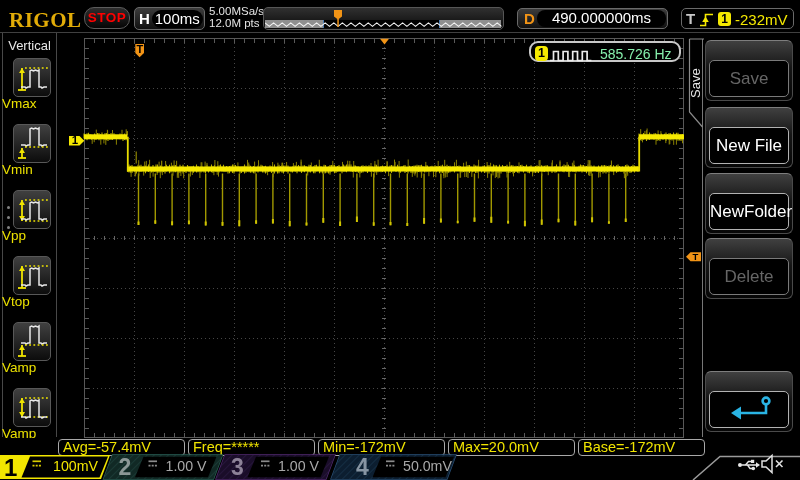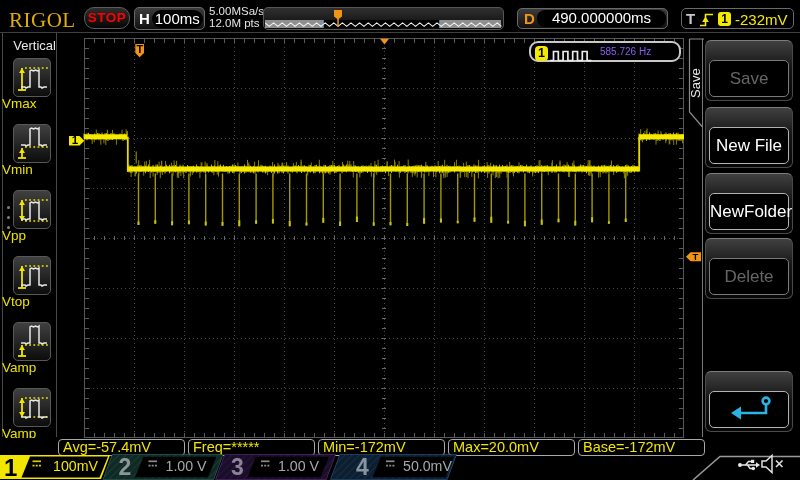--- a/index.html
+++ b/index.html
@@ -1,49 +1,49 @@
 <!DOCTYPE html>
 <html><head><meta charset="utf-8"><style>
 *{margin:0;padding:0;box-sizing:border-box}
 html,body{width:800px;height:480px;background:#000;overflow:hidden}
 body{font-family:"Liberation Sans",sans-serif;position:relative}
-#logo{position:absolute;left:9px;top:8px;font-family:"Liberation Serif",serif;font-weight:normal;font-size:21px;color:#e2ac08;letter-spacing:.5px}
+#logo{position:absolute;left:9px;top:8px;font-family:"Liberation Serif",serif;font-weight:bold;font-size:21px;color:#e2ac08;letter-spacing:.5px}
 #stopb{position:absolute;left:84px;top:7px;width:46px;height:22px;border:1.5px solid #5c5c5c;border-radius:10px;background:linear-gradient(#2e2e2e,#050505);color:#f00;font-weight:bold;font-size:13.5px;text-align:center;line-height:19px;letter-spacing:.5px}
 #hbox{position:absolute;left:134px;top:7px;width:71px;height:23px;border:1.5px solid #6a6a6a;border-radius:5px;background:linear-gradient(#3c3c3c,#101010)}
 #hbox b{position:absolute;left:4px;top:2px;color:#fff;font-size:15px}
 #hbox .iv{position:absolute;left:17px;top:1.5px;right:1.5px;bottom:1.5px;background:#000;border-radius:9px;color:#fff;font-size:15px;text-align:center;line-height:18px}
 #samp{position:absolute;left:209px;top:6px;color:#e4e4e4;font-size:11.5px;line-height:11.5px}
 #pbar{position:absolute;left:263px;top:7px;width:241px;height:23px;border:1.5px solid #565656;border-radius:5px;background:linear-gradient(#303030,#0a0a0a)}
 .pband{position:absolute;left:1px;top:12px;width:236px;height:8px;background:#8f8f8f}
 .pwin{position:absolute;left:59px;top:12px;width:117px;height:8px;background:#000;border-left:1px solid #4a7ab0;border-right:1px solid #4a7ab0}
 #dbox{position:absolute;left:517px;top:8px;width:151px;height:21px;border:1.5px solid #6a6a6a;border-radius:5px;background:linear-gradient(#3c3c3c,#101010)}
 #dbox b{position:absolute;left:6px;top:1px;color:#f29416;font-size:15px}
 #dbox .iv{position:absolute;left:19px;top:1px;right:1px;bottom:1px;background:#000;border-radius:8px;color:#fff;font-size:15px;text-align:center;line-height:16.5px}
 #tbox{position:absolute;left:681px;top:8px;width:113px;height:21px;border:1.5px solid #6a6a6a;border-radius:5px;background:#000}
 #tbox b{position:absolute;left:4px;top:1px;color:#c8c8c8;font-size:15px}
 #tbadge{position:absolute;left:36px;top:2.5px;width:13px;height:14px;background:#f5e900;border-radius:3px;color:#000;font-size:12px;font-weight:bold;text-align:center;line-height:14px}
 #tval{position:absolute;left:53px;top:2px;color:#f5e900;font-size:15px}
 #topline{position:absolute;left:0;top:32px;width:800px;height:1px;background:#404040}
 #sbL{position:absolute;left:2px;top:33px;width:1px;height:404px;background:#484848}
 #sbR{position:absolute;left:56px;top:33px;width:1px;height:404px;background:#484848}
-#vert{position:absolute;left:3px;top:38px;width:53px;color:#e8e8e8;font-size:13px;text-align:right}
+#vert{position:absolute;left:3px;top:38px;width:53px;color:#e8e8e8;font-size:13px;text-align:center}
 .dot{position:absolute;left:7px;width:3px;height:3px;border-radius:2px;background:#808080}
 .lbtn{position:absolute;left:13px;width:38px;height:39px;border:1px solid #585858;border-radius:5px;background:linear-gradient(#404040,#0c0c0c)}
 .llab{position:absolute;left:2px;width:60px;color:#ece200;font-size:13.5px;line-height:13px;}
 #menuline{position:absolute;left:702px;top:39px;width:1px;height:398px;background:#777}
 #savetab{position:absolute;left:688px;top:58px;width:14px;height:40px;color:#e8e8e8;font-size:13px;writing-mode:vertical-rl;transform:rotate(180deg)}
 .rbtn{position:absolute;left:705px;width:88px;height:61px;border:1px solid #4a4a4a;border-top-color:#7e7e7e;border-radius:6px;background:linear-gradient(#404040,#161616 45%,#060606)}
 .rinner{position:absolute;left:3px;right:3px;bottom:3px;height:37px;border-radius:5px;background:#000;font-size:17px;text-align:center;line-height:35px;white-space:nowrap}
 .rinner.en{border:1px solid #b2b2b2;color:#fff}
 .rinner.dis{border:1px solid #7a7a7a;color:#666}
 #mstrip{position:absolute;left:0;top:438px;width:800px;height:19px;background:#000}
 .mbox{position:absolute;top:439px;width:127px;height:17px;border:1px solid #a8a8a8;border-radius:4px;background:#000;color:#f0e400;font-size:14.5px;line-height:15px;padding-left:4px;white-space:nowrap}
 #fcount{position:absolute;left:529px;top:41px;width:152px;height:21px;border:2px solid #c8c8c8;border-radius:9px;background:#000}
 #fcount .b1{position:absolute;left:4px;top:3px;width:13px;height:14.5px;background:#f5e900;border-radius:4px;color:#000;font-size:12.5px;font-weight:bold;text-align:center;line-height:14.5px}
-#fcount .fz{position:absolute;left:69px;top:2.5px;color:#8b5cf6;font-size:10px}
+#fcount .fz{position:absolute;left:69px;top:2.5px;color:#86efac;font-size:14px}
 </style></head><body>
 <svg style="position:absolute;left:0;top:0" width="800" height="480" viewBox="0 0 800 480">
 <path d="M134.5 39V437M184.5 39V437M234.5 39V437M284.5 39V437M334.5 39V437M384.5 39V437M434.5 39V437M484.5 39V437M534.5 39V437M584.5 39V437M634.5 39V437" stroke="#464646" stroke-width="1" stroke-dasharray="1 3" fill="none"></path>
 <path d="M85 88.5H683M85 138.5H683M85 188.5H683M85 238.5H683M85 288.5H683M85 338.5H683M85 388.5H683" stroke="#464646" stroke-width="1" stroke-dasharray="1 3" fill="none"></path>
 <path d="M94.5 38.5V43M94.5 433V437.5M104.5 38.5V43M104.5 433V437.5M114.5 38.5V43M114.5 433V437.5M124.5 38.5V43M124.5 433V437.5M134.5 38.5V43M134.5 433V437.5M144.5 38.5V43M144.5 433V437.5M154.5 38.5V43M154.5 433V437.5M164.5 38.5V43M164.5 433V437.5M174.5 38.5V43M174.5 433V437.5M184.5 38.5V43M184.5 433V437.5M194.5 38.5V43M194.5 433V437.5M204.5 38.5V43M204.5 433V437.5M214.5 38.5V43M214.5 433V437.5M224.5 38.5V43M224.5 433V437.5M234.5 38.5V43M234.5 433V437.5M244.5 38.5V43M244.5 433V437.5M254.5 38.5V43M254.5 433V437.5M264.5 38.5V43M264.5 433V437.5M274.5 38.5V43M274.5 433V437.5M284.5 38.5V43M284.5 433V437.5M294.5 38.5V43M294.5 433V437.5M304.5 38.5V43M304.5 433V437.5M314.5 38.5V43M314.5 433V437.5M324.5 38.5V43M324.5 433V437.5M334.5 38.5V43M334.5 433V437.5M344.5 38.5V43M344.5 433V437.5M354.5 38.5V43M354.5 433V437.5M364.5 38.5V43M364.5 433V437.5M374.5 38.5V43M374.5 433V437.5M384.5 38.5V43M384.5 433V437.5M394.5 38.5V43M394.5 433V437.5M404.5 38.5V43M404.5 433V437.5M414.5 38.5V43M414.5 433V437.5M424.5 38.5V43M424.5 433V437.5M434.5 38.5V43M434.5 433V437.5M444.5 38.5V43M444.5 433V437.5M454.5 38.5V43M454.5 433V437.5M464.5 38.5V43M464.5 433V437.5M474.5 38.5V43M474.5 433V437.5M484.5 38.5V43M484.5 433V437.5M494.5 38.5V43M494.5 433V437.5M504.5 38.5V43M504.5 433V437.5M514.5 38.5V43M514.5 433V437.5M524.5 38.5V43M524.5 433V437.5M534.5 38.5V43M534.5 433V437.5M544.5 38.5V43M544.5 433V437.5M554.5 38.5V43M554.5 433V437.5M564.5 38.5V43M564.5 433V437.5M574.5 38.5V43M574.5 433V437.5M584.5 38.5V43M584.5 433V437.5M594.5 38.5V43M594.5 433V437.5M604.5 38.5V43M604.5 433V437.5M614.5 38.5V43M614.5 433V437.5M624.5 38.5V43M624.5 433V437.5M634.5 38.5V43M634.5 433V437.5M644.5 38.5V43M644.5 433V437.5M654.5 38.5V43M654.5 433V437.5M664.5 38.5V43M664.5 433V437.5M674.5 38.5V43M674.5 433V437.5M84.5 48.5H89M679 48.5H683.5M84.5 58.5H89M679 58.5H683.5M84.5 68.5H89M679 68.5H683.5M84.5 78.5H89M679 78.5H683.5M84.5 88.5H89M679 88.5H683.5M84.5 98.5H89M679 98.5H683.5M84.5 108.5H89M679 108.5H683.5M84.5 118.5H89M679 118.5H683.5M84.5 128.5H89M679 128.5H683.5M84.5 138.5H89M679 138.5H683.5M84.5 148.5H89M679 148.5H683.5M84.5 158.5H89M679 158.5H683.5M84.5 168.5H89M679 168.5H683.5M84.5 178.5H89M679 178.5H683.5M84.5 188.5H89M679 188.5H683.5M84.5 198.5H89M679 198.5H683.5M84.5 208.5H89M679 208.5H683.5M84.5 218.5H89M679 218.5H683.5M84.5 228.5H89M679 228.5H683.5M84.5 238.5H89M679 238.5H683.5M84.5 248.5H89M679 248.5H683.5M84.5 258.5H89M679 258.5H683.5M84.5 268.5H89M679 268.5H683.5M84.5 278.5H89M679 278.5H683.5M84.5 288.5H89M679 288.5H683.5M84.5 298.5H89M679 298.5H683.5M84.5 308.5H89M679 308.5H683.5M84.5 318.5H89M679 318.5H683.5M84.5 328.5H89M679 328.5H683.5M84.5 338.5H89M679 338.5H683.5M84.5 348.5H89M679 348.5H683.5M84.5 358.5H89M679 358.5H683.5M84.5 368.5H89M679 368.5H683.5M84.5 378.5H89M679 378.5H683.5M84.5 388.5H89M679 388.5H683.5M84.5 398.5H89M679 398.5H683.5M84.5 408.5H89M679 408.5H683.5M84.5 418.5H89M679 418.5H683.5M84.5 428.5H89M679 428.5H683.5" stroke="#5a5a5a" stroke-width="1" fill="none"></path>
 <path d="M382 48.5H386M382 58.5H386M382 68.5H386M382 78.5H386M382 88.5H386M382 98.5H386M382 108.5H386M382 118.5H386M382 128.5H386M382 138.5H386M382 148.5H386M382 158.5H386M382 168.5H386M382 178.5H386M382 188.5H386M382 198.5H386M382 208.5H386M382 218.5H386M382 228.5H386M382 238.5H386M382 248.5H386M382 258.5H386M382 268.5H386M382 278.5H386M382 288.5H386M382 298.5H386M382 308.5H386M382 318.5H386M382 328.5H386M382 338.5H386M382 348.5H386M382 358.5H386M382 368.5H386M382 378.5H386M382 388.5H386M382 398.5H386M382 408.5H386M382 418.5H386M382 428.5H386M94.5 236V240M104.5 236V240M114.5 236V240M124.5 236V240M134.5 236V240M144.5 236V240M154.5 236V240M164.5 236V240M174.5 236V240M184.5 236V240M194.5 236V240M204.5 236V240M214.5 236V240M224.5 236V240M234.5 236V240M244.5 236V240M254.5 236V240M264.5 236V240M274.5 236V240M284.5 236V240M294.5 236V240M304.5 236V240M314.5 236V240M324.5 236V240M334.5 236V240M344.5 236V240M354.5 236V240M364.5 236V240M374.5 236V240M384.5 236V240M394.5 236V240M404.5 236V240M414.5 236V240M424.5 236V240M434.5 236V240M444.5 236V240M454.5 236V240M464.5 236V240M474.5 236V240M484.5 236V240M494.5 236V240M504.5 236V240M514.5 236V240M524.5 236V240M534.5 236V240M544.5 236V240M554.5 236V240M564.5 236V240M574.5 236V240M584.5 236V240M594.5 236V240M604.5 236V240M614.5 236V240M624.5 236V240M634.5 236V240M644.5 236V240M654.5 236V240M664.5 236V240M674.5 236V240" stroke="#666" stroke-width="1" fill="none"></path>
 <rect x="84.5" y="38.5" width="599" height="399" fill="none" stroke="#585858" stroke-width="1"></rect>
 <path d="M138.5 173.5V224.9M155.3 173.5V223.7M172.1 173.5V225.2M188.9 173.5V224.2M205.7 173.5V225.5M222.5 173.5V225.7M239.3 173.5V226.2M256.1 173.5V223.8M272.9 173.5V223.4M289.7 173.5V226.3M306.5 173.5V225.5M323.3 173.5V222.8M340.1 173.5V225.9M356.9 173.5V222.0M373.7 173.5V225.8M390.5 173.5V225.3M407.3 173.5V226.0M424.1 173.5V223.7M440.9 173.5V222.6M457.7 173.5V223.2M474.5 173.5V221.8M491.3 173.5V222.7M508.1 173.5V223.4M524.9 173.5V226.2M541.7 173.5V224.7M558.5 173.5V222.2M575.3 173.5V225.6M592.1 173.5V222.2M608.9 173.5V223.7M625.7 173.5V221.9" stroke="#a09800" stroke-width="1.4" fill="none"></path>
 <path d="M138.5 221.6V224.9M155.3 220.2V223.7M172.1 221.2V225.2M188.9 220.6V224.2M205.7 221.4V225.5M222.5 221.9V225.7M239.3 220.3V226.2M256.1 220.3V223.8M272.9 219.1V223.4M289.7 221.0V226.3M306.5 222.5V225.5M323.3 218.0V222.8M340.1 221.4V225.9M356.9 216.6V222.0M373.7 222.3V225.8M390.5 221.9V225.3M407.3 223.0V226.0M424.1 217.9V223.7M440.9 218.5V222.6M457.7 220.7V223.2M474.5 217.5V221.8M491.3 216.7V222.7M508.1 220.8V223.4M524.9 220.7V226.2M541.7 219.5V224.7M558.5 218.7V222.2M575.3 220.7V225.6M592.1 217.2V222.2M608.9 221.2V223.7M625.7 218.5V221.9" stroke="#cfc400" stroke-width="2" fill="none"></path>
 <path d="M84.0 133.5V138.4M85.5 134.5V138.9M87.0 133.2V140.2M88.5 132.8V138.5M90.0 134.1V138.4M91.5 134.7V139.7M93.0 135.2V138.9M94.5 133.5V139.8M96.0 134.7V140.0M97.5 133.0V138.3M99.0 133.0V140.3M100.5 134.3V138.7M102.0 132.6V139.2M103.5 135.0V138.6M105.0 132.9V140.0M106.5 133.0V140.3M108.0 133.8V141.0M109.5 134.2V139.8M111.0 133.0V140.0M112.5 132.9V139.9M114.0 133.3V138.4M115.5 134.7V139.1M117.0 135.1V139.0M118.5 135.0V139.1M120.0 133.5V139.3M121.5 134.3V138.9M123.0 134.5V140.9M124.5 133.5V140.0M126.0 134.8V140.3M127.5 166.9V171.7M129.0 164.4V172.5M130.5 165.7V172.7M132.0 164.9V172.9M133.5 166.7V170.7M135.0 166.4V171.4M136.5 166.8V173.4M138.0 164.8V171.6M139.5 165.4V171.8M141.0 164.7V172.0M142.5 166.6V171.3M144.0 165.7V171.4M145.5 165.6V173.3M147.0 166.2V171.3M148.5 164.4V172.1M150.0 167.1V170.8M151.5 167.1V172.5M153.0 165.0V171.9M154.5 167.2V171.8M156.0 164.4V172.2M157.5 164.5V173.2M159.0 167.4V172.8M160.5 165.4V172.2M162.0 166.6V172.5M163.5 167.1V171.9M165.0 166.0V173.5M166.5 164.8V171.4M168.0 165.9V171.1M169.5 164.7V173.2M171.0 166.5V172.5M172.5 165.6V171.1M174.0 165.1V172.2M175.5 165.1V172.2M177.0 167.4V171.6M178.5 167.3V173.4M180.0 164.8V173.1M181.5 166.5V170.8M183.0 164.8V173.4M184.5 167.1V172.1M186.0 167.2V172.9M187.5 165.1V171.0M189.0 166.0V172.3M190.5 166.6V173.2M192.0 166.1V171.2M193.5 165.8V172.8M195.0 166.8V171.5M196.5 164.4V172.6M198.0 166.1V172.2M199.5 167.0V171.3M201.0 166.4V172.4M202.5 166.7V171.3M204.0 167.2V172.5M205.5 166.7V173.3M207.0 164.8V170.8M208.5 166.7V172.6M210.0 166.7V171.0M211.5 164.6V172.3M213.0 166.0V173.0M214.5 165.0V171.2M216.0 167.1V171.9M217.5 166.1V172.0M219.0 165.2V172.6M220.5 164.4V170.9M222.0 166.2V171.6M223.5 164.8V171.4M225.0 166.8V172.0M226.5 166.1V171.4M228.0 166.6V173.4M229.5 166.1V173.2M231.0 165.7V170.8M232.5 164.4V173.1M234.0 164.5V173.4M235.5 164.9V171.1M237.0 165.9V171.2M238.5 166.2V170.8M240.0 166.3V173.6M241.5 166.6V173.0M243.0 166.0V171.9M244.5 164.5V173.6M246.0 165.7V172.8M247.5 166.9V171.5M249.0 164.5V172.3M250.5 165.8V172.8M252.0 167.2V172.4M253.5 165.9V173.2M255.0 166.9V173.5M256.5 167.2V171.2M258.0 165.6V172.6M259.5 166.7V171.0M261.0 164.7V171.3M262.5 165.6V172.5M264.0 166.1V172.4M265.5 165.8V173.4M267.0 166.8V172.8M268.5 166.7V171.8M270.0 165.4V171.5M271.5 166.4V172.9M273.0 167.2V172.0M274.5 164.4V173.6M276.0 167.2V171.2M277.5 166.6V173.4M279.0 164.8V173.2M280.5 166.3V171.1M282.0 164.9V172.7M283.5 165.6V173.6M285.0 165.4V170.6M286.5 164.9V171.5M288.0 165.4V173.4M289.5 167.0V171.0M291.0 167.1V172.3M292.5 166.6V172.4M294.0 165.2V171.2M295.5 165.5V171.4M297.0 165.9V173.3M298.5 164.9V170.9M300.0 166.1V171.4M301.5 167.4V172.9M303.0 165.5V171.4M304.5 165.2V172.3M306.0 166.1V170.6M307.5 167.2V173.3M309.0 164.7V172.2M310.5 164.9V172.4M312.0 166.9V171.0M313.5 166.5V173.3M315.0 165.0V173.2M316.5 164.7V171.2M318.0 166.6V170.9M319.5 165.1V173.3M321.0 166.2V172.5M322.5 166.9V173.4M324.0 164.8V173.5M325.5 165.0V173.2M327.0 167.3V172.8M328.5 166.4V173.4M330.0 165.0V173.2M331.5 165.0V171.4M333.0 165.0V170.9M334.5 164.8V173.2M336.0 166.7V173.1M337.5 166.0V171.5M339.0 165.0V171.3M340.5 167.3V171.2M342.0 166.4V173.2M343.5 164.5V171.4M345.0 165.5V171.8M346.5 164.5V172.2M348.0 164.6V171.0M349.5 164.5V171.1M351.0 164.5V171.4M352.5 167.1V171.9M354.0 165.2V171.5M355.5 165.6V172.1M357.0 166.2V172.3M358.5 166.6V172.7M360.0 167.4V173.4M361.5 165.8V172.8M363.0 165.2V172.6M364.5 166.3V170.8M366.0 165.4V171.6M367.5 166.5V173.1M369.0 165.2V171.5M370.5 166.5V171.8M372.0 166.2V171.5M373.5 167.0V171.9M375.0 164.6V172.6M376.5 164.7V172.5M378.0 166.5V172.2M379.5 167.4V171.5M381.0 166.1V172.3M382.5 165.4V172.0M384.0 166.1V171.2M385.5 166.0V173.3M387.0 165.0V171.1M388.5 167.1V172.2M390.0 165.5V171.6M391.5 164.9V172.9M393.0 165.4V171.3M394.5 166.8V170.7M396.0 166.7V172.0M397.5 164.8V170.8M399.0 166.2V172.5M400.5 166.8V172.7M402.0 165.9V171.3M403.5 165.4V170.6M405.0 165.1V172.9M406.5 167.1V171.9M408.0 166.9V173.5M409.5 165.8V170.8M411.0 166.6V173.1M412.5 166.0V173.0M414.0 165.4V173.6M415.5 165.6V173.5M417.0 164.7V172.4M418.5 165.2V172.1M420.0 164.9V172.2M421.5 164.7V172.8M423.0 166.0V171.4M424.5 166.7V172.5M426.0 165.1V172.2M427.5 165.5V171.4M429.0 167.2V171.5M430.5 166.6V171.6M432.0 165.8V171.0M433.5 166.7V172.7M435.0 165.3V170.8M436.5 166.2V172.2M438.0 166.1V171.2M439.5 166.1V173.3M441.0 165.6V172.7M442.5 164.8V172.9M444.0 166.3V170.6M445.5 166.3V172.9M447.0 164.8V173.5M448.5 166.1V172.8M450.0 165.8V172.4M451.5 166.7V171.3M453.0 166.1V170.7M454.5 166.4V172.6M456.0 166.2V171.1M457.5 166.0V171.0M459.0 165.5V170.7M460.5 166.2V172.3M462.0 167.3V172.5M463.5 167.0V172.0M465.0 167.2V171.7M466.5 166.8V171.6M468.0 165.1V171.7M469.5 165.1V173.1M471.0 166.6V170.9M472.5 167.3V172.2M474.0 164.4V171.7M475.5 165.4V172.9M477.0 165.4V172.9M478.5 164.6V171.2M480.0 167.3V171.1M481.5 167.0V172.6M483.0 165.7V171.3M484.5 165.3V172.9M486.0 166.9V172.4M487.5 165.2V171.0M489.0 164.9V173.5M490.5 167.1V170.7M492.0 166.5V172.6M493.5 164.5V171.8M495.0 165.3V170.8M496.5 165.3V172.5M498.0 167.1V172.9M499.5 164.8V172.4M501.0 167.0V173.6M502.5 165.0V171.6M504.0 166.1V171.7M505.5 165.9V171.6M507.0 164.8V173.1M508.5 167.1V173.5M510.0 165.5V173.1M511.5 165.3V171.9M513.0 165.2V173.5M514.5 166.6V173.0M516.0 165.8V172.1M517.5 166.1V172.8M519.0 166.6V173.2M520.5 164.9V170.9M522.0 164.8V171.3M523.5 166.0V172.4M525.0 166.3V170.7M526.5 164.8V171.2M528.0 166.8V173.0M529.5 166.4V173.2M531.0 165.3V171.4M532.5 167.4V173.4M534.0 167.1V172.8M535.5 165.9V172.9M537.0 165.3V172.5M538.5 165.9V173.0M540.0 167.1V171.3M541.5 165.3V171.5M543.0 165.7V172.0M544.5 165.8V171.9M546.0 165.2V171.6M547.5 165.3V171.4M549.0 166.6V171.0M550.5 166.8V171.0M552.0 165.8V172.9M553.5 166.8V171.3M555.0 165.9V172.8M556.5 164.5V172.2M558.0 166.5V170.9M559.5 166.8V171.3M561.0 166.9V170.7M562.5 165.8V171.4M564.0 164.5V172.3M565.5 165.3V171.0M567.0 164.8V172.1M568.5 164.8V172.3M570.0 166.0V171.9M571.5 166.8V170.8M573.0 164.6V172.0M574.5 164.9V171.8M576.0 167.2V172.5M577.5 167.2V171.1M579.0 165.7V171.5M580.5 164.4V171.0M582.0 165.1V172.4M583.5 165.0V171.3M585.0 165.8V172.0M586.5 166.1V173.2M588.0 164.4V171.5M589.5 165.5V172.4M591.0 165.2V173.4M592.5 166.8V171.2M594.0 165.4V171.1M595.5 166.9V170.8M597.0 167.4V172.0M598.5 165.6V171.5M600.0 166.7V172.7M601.5 165.3V172.0M603.0 165.3V173.4M604.5 165.0V172.5M606.0 165.4V173.4M607.5 166.1V172.2M609.0 165.5V173.3M610.5 164.9V170.8M612.0 166.9V171.5M613.5 165.2V172.3M615.0 166.5V171.0M616.5 165.3V172.7M618.0 164.6V172.1M619.5 165.9V170.9M621.0 167.3V171.9M622.5 166.4V171.4M624.0 167.1V173.5M625.5 164.9V172.3M627.0 164.5V173.6M628.5 165.4V171.4M630.0 167.3V172.9M631.5 166.0V172.6M633.0 164.7V171.2M634.5 165.6V172.5M636.0 165.9V170.9M637.5 166.3V171.6M639.0 133.4V140.7M640.5 134.4V140.2M642.0 134.5V140.9M643.5 133.0V139.8M645.0 134.0V139.2M646.5 134.4V141.0M648.0 134.2V139.7M649.5 132.5V140.1M651.0 133.8V139.5M652.5 134.8V139.3M654.0 133.2V140.1M655.5 133.2V138.9M657.0 133.8V140.9M658.5 134.1V140.3M660.0 135.0V141.0M661.5 133.6V139.0M663.0 134.9V139.8M664.5 133.8V138.6M666.0 132.5V140.9M667.5 134.0V138.6M669.0 133.0V139.7M670.5 133.3V139.7M672.0 134.5V140.6M673.5 132.6V139.0M675.0 133.8V139.4M676.5 132.7V139.7M678.0 132.8V140.7M679.5 134.5V140.5M681.0 134.1V140.9M682.5 133.9V140.6" stroke="#b8ae00" stroke-width="1.1" fill="none"></path>

